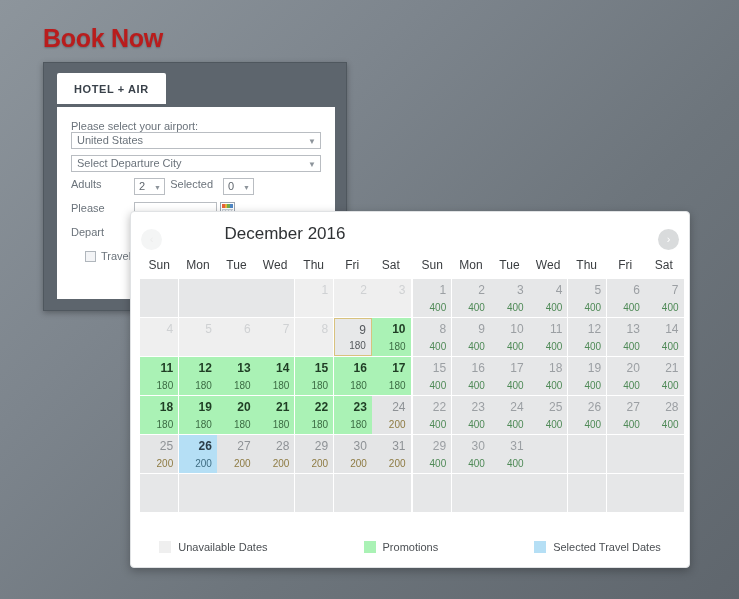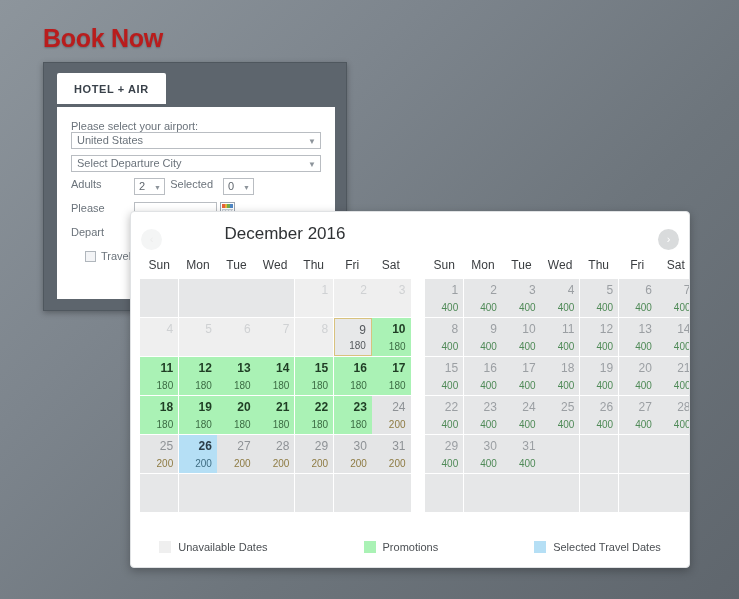--- a/index.html
+++ b/index.html
@@ -168,21 +168,21 @@
   .nav-btn.prev .chev { color:#ececec; }
   .nav-btn.next .chev { color:#ffffff; }
   .month-title {
     position: absolute; top: 12px;
     font-size: 17px; color: #2f3235;
     text-align: center;
   }
   .month-title.m1 { left: 28px; width: 252px; }
   .month-title.m2 { left: 280px; width: 252px; }
 
-  .cal-body { display:flex; padding: 0 9px; gap: 12px; }
+  .cal-body { display:flex; padding: 0 9px; }
   .month { width: 271px; }
   .month.left { margin-right: 2px; }
   .dow-row { display:flex; }
   .dow {
     width: 38.6px; text-align:center;
     font-size: 12px; color:#3a3d40;
     padding-bottom: 7px;
   }
   .week { display:flex; }
   .cell {

